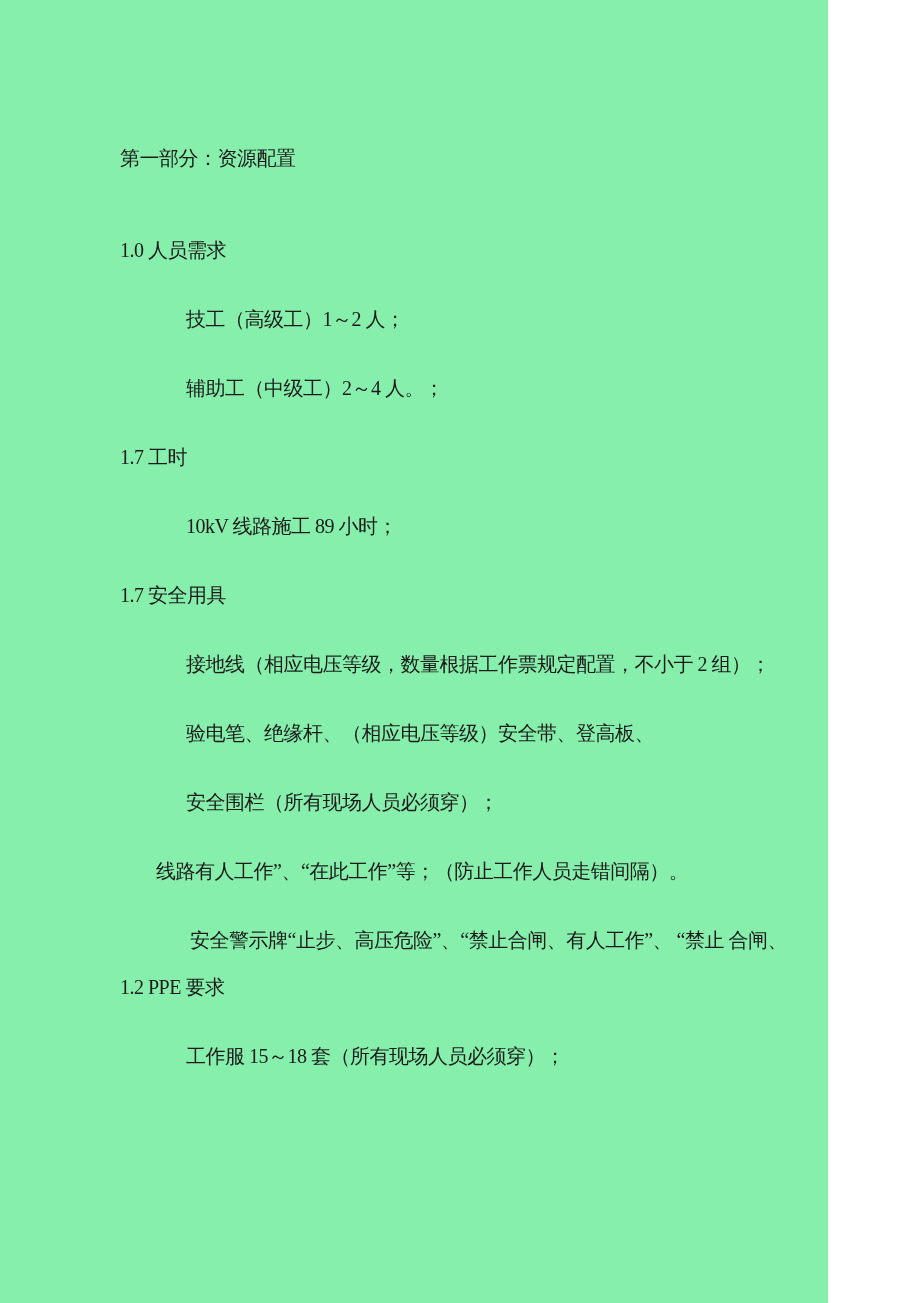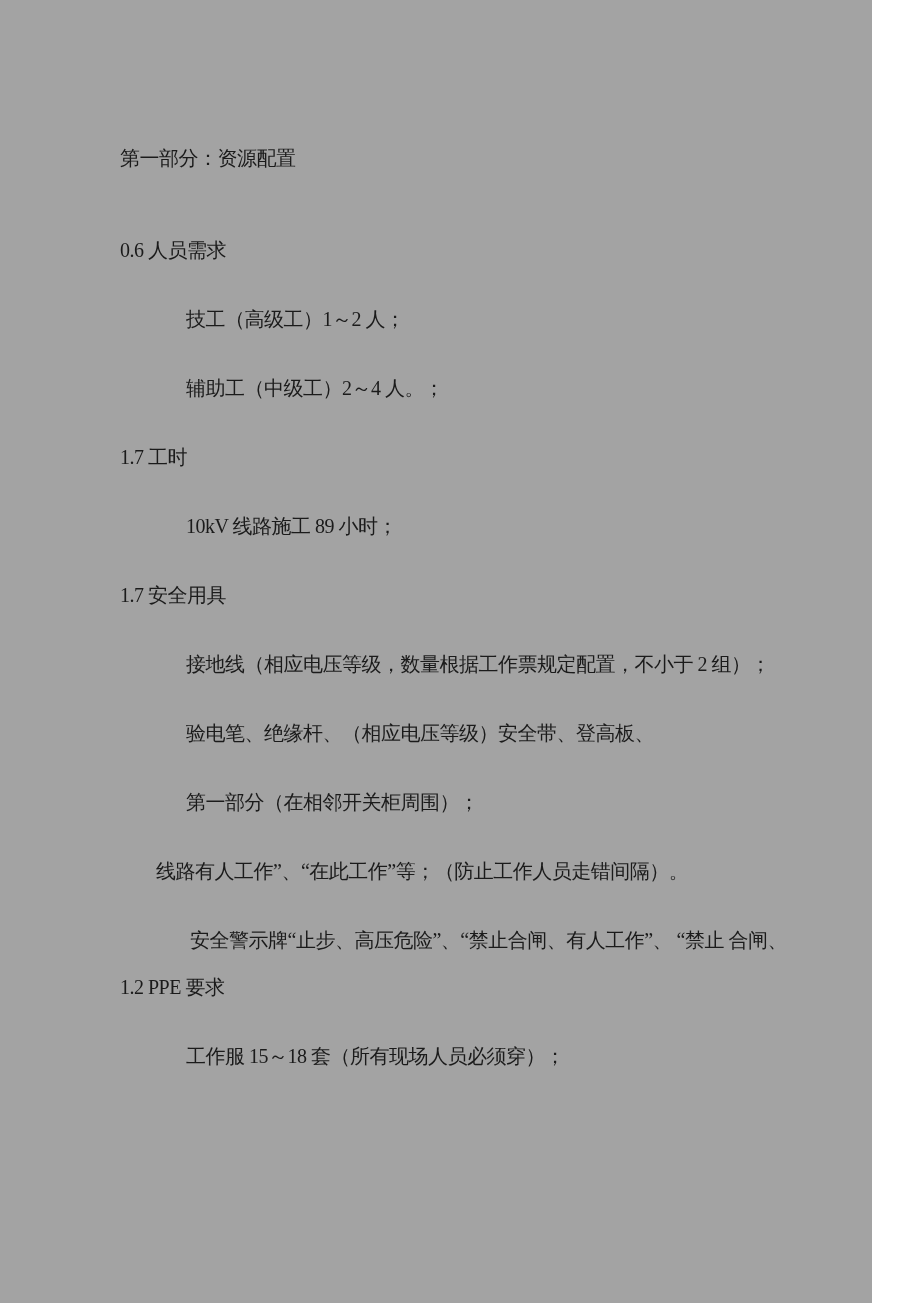--- a/index.html
+++ b/index.html
@@ -4,25 +4,24 @@
 <style>
   html, body {
     margin: 0;
     padding: 0;
     background: #ffffff;
   }
   .page {
     position: relative;
     width: 828px;
     height: 1303px;
-    background: #a3a3a3;
+    background: #86efac;
     overflow: hidden;
     font-family: "Liberation Serif", "DejaVu Serif", serif;
     color: #1b1b1b;
-    padding-left: 44px;
   }
   .content {
     position: absolute;
     top: 135px;
     left: 120px;
     right: 60px;
     font-size: 20px;
     letter-spacing: -0.5px;
   }
   .line {
@@ -40,31 +39,31 @@
   .w2 { padding-left: 36px; }
 </style>
 </head>
 <body>
 
 <div class="page">
   <div class="content">
 
     <div class="line t title">第一部分：资源配置</div>
 
-    <div class="line t">0.6 人员需求</div>
+    <div class="line t">1.0 人员需求</div>
     <div class="line p">技工（高级工）1～2 人；</div>
     <div class="line p">辅助工（中级工）2～4 人。；</div>
 
     <div class="line t">1.7 工时</div>
     <div class="line p">10kV 线路施工 89 小时；</div>
 
     <div class="line t">1.7 安全用具</div>
     <div class="line p">接地线（相应电压等级，数量根据工作票规定配置，不小于 2 组）；</div>
     <div class="line p">验电笔、绝缘杆、（相应电压等级）安全带、登高板、</div>
-    <div class="line p">第一部分（在相邻开关柜周围）；</div>
+    <div class="line p">安全围栏（所有现场人员必须穿）；</div>
     <div class="line w2">线路有人工作”、“在此工作”等；（防止工作人员走错间隔）。</div>
     <div class="line w1">安全警示牌“止步、高压危险”、“禁止合闸、有人工作”、 “禁止 合闸、</div>
 
     <div class="line t">1.2 PPE 要求</div>
     <div class="line p">工作服 15～18 套（所有现场人员必须穿）；</div>
 
   </div>
 </div>
 
 </body></html>

